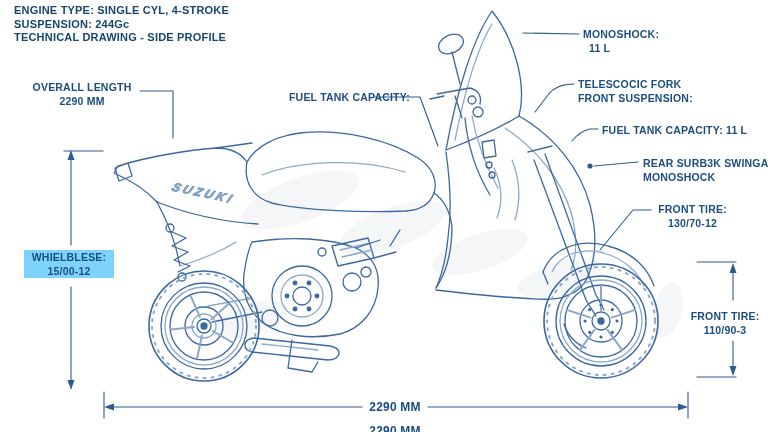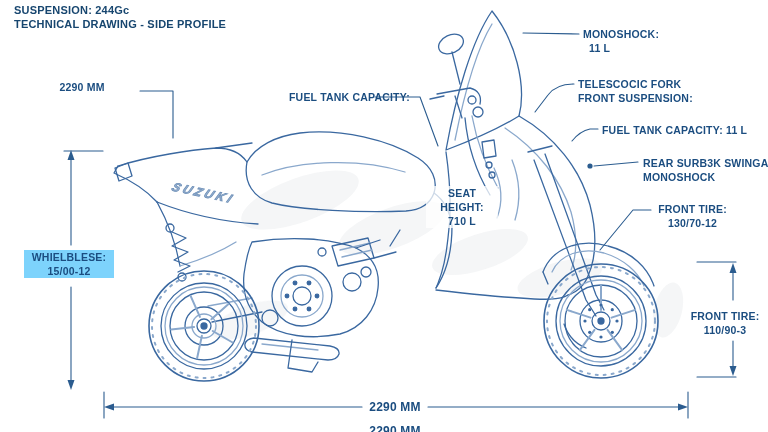--- a/index.html
+++ b/index.html
@@ -216,25 +216,27 @@
         <path d="M 688,392 L 688,418"></path>
         <path d="M 113,407 L 362,407"></path>
         <path d="M 428,407 L 679,407"></path>
         <polygon points="104,407 114,403.5 114,410.5" fill="#2b5c8f" stroke="none"></polygon>
         <polygon points="688,407 678,403.5 678,410.5" fill="#2b5c8f" stroke="none"></polygon>
       </g>
     </g>
   </svg>
 
   <div class="hdr" style="left:14px;top:4px;">
+    <div>ENGINE TYPE: SINGLE CYL, 4-STROKE</div>
     <div>SUSPENSION: 244Gc</div>
     <div>TECHNICAL DRAWING - SIDE PROFILE</div>
   </div>
 
   <div class="lbl ctr" style="left:30px;top:80px;width:104px;">
+    <div>OVERALL LENGTH</div>
     <div>2290 MM</div>
   </div>
 
   <div class="lbl" style="left:289px;top:90px;">FUEL TANK CAPACITY:</div>
 
   <div class="lbl" style="left:583px;top:27px;">
     <div>MONOSHOCK:</div>
     <div class="ind">11 L</div>
   </div>
 
@@ -248,24 +250,20 @@
   <div class="lbl" style="left:643px;top:156px;">
     <div>REAR SURB3K SWINGARM,</div>
     <div>MONOSHOCK</div>
   </div>
 
   <div class="lbl ctr" style="left:650px;top:202px;width:85px;">
     <div>FRONT TIRE:</div>
     <div>130/70-12</div>
   </div>
 
-  <div class="lbl ctr" style="left:426px;top:186px;width:72px;background:rgba(255,255,255,.75);">
-    <div>SEAT HEIGHT:</div>
-    <div>710 L</div>
-  </div>
 
   <div class="lbl ctr" style="left:24px;top:250px;width:90px;background:#7dd3fc;">
     <div>WHIELBLESE:</div>
     <div>15/00-12</div>
   </div>
 
   <div class="lbl ctr" style="left:684px;top:309px;width:82px;background:#fff;">
     <div>FRONT TIRE:</div>
     <div>110/90-3</div>
   </div>

